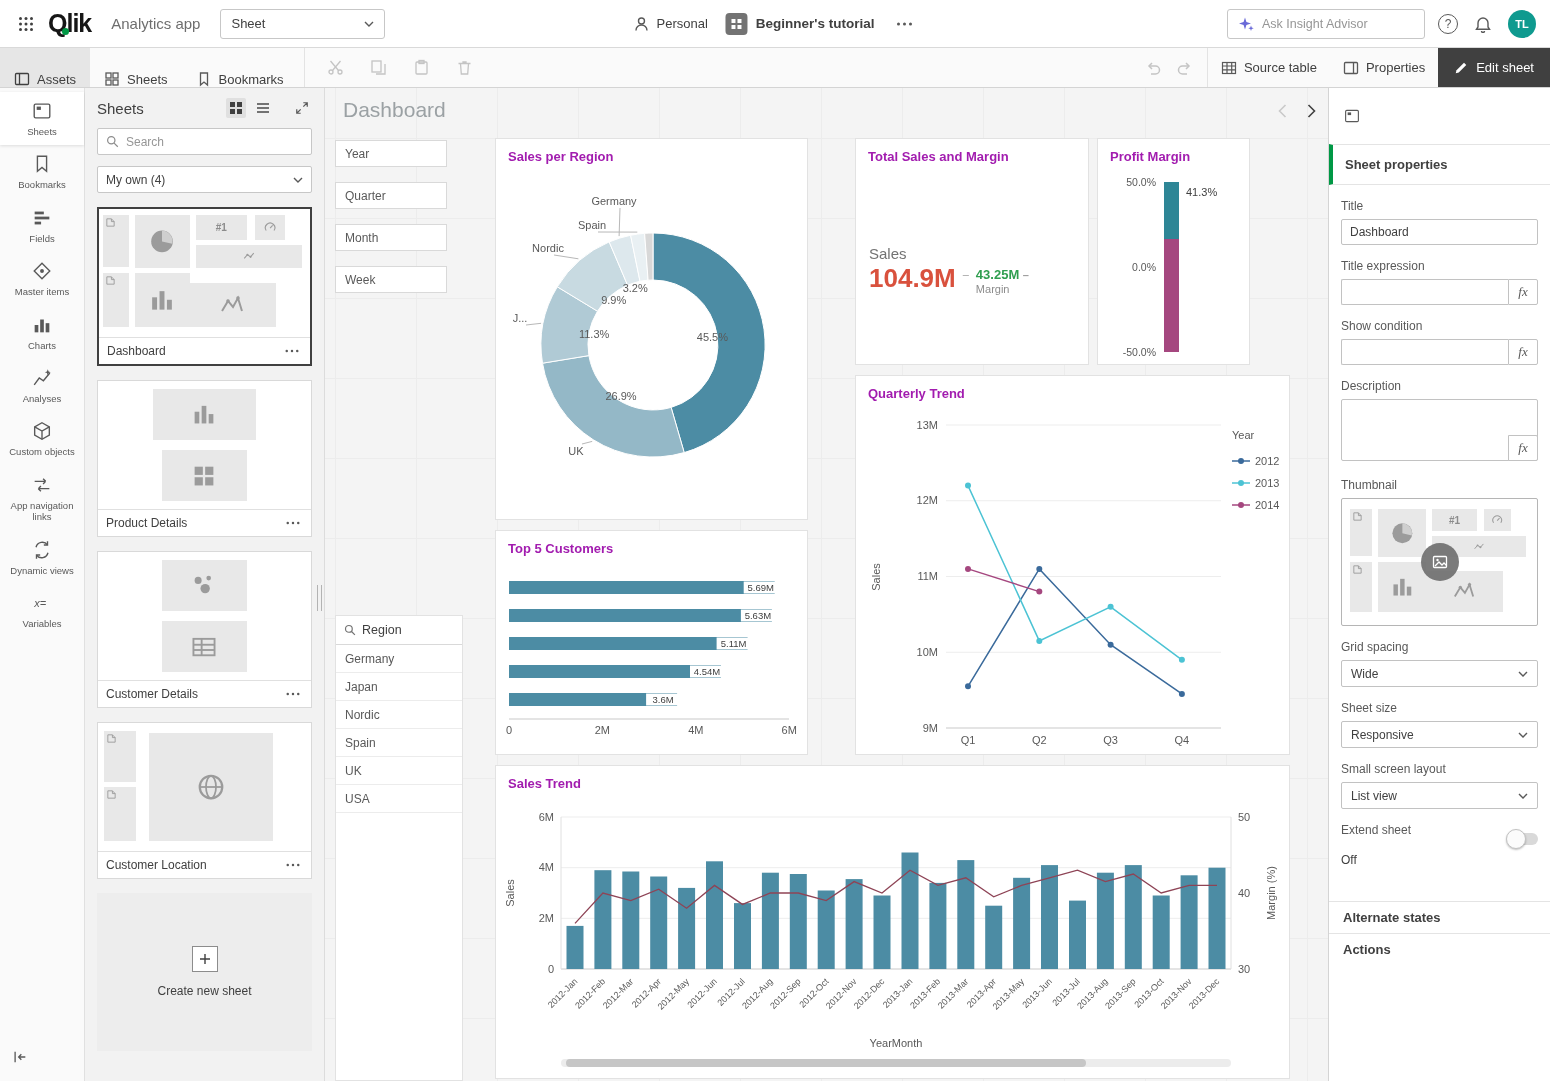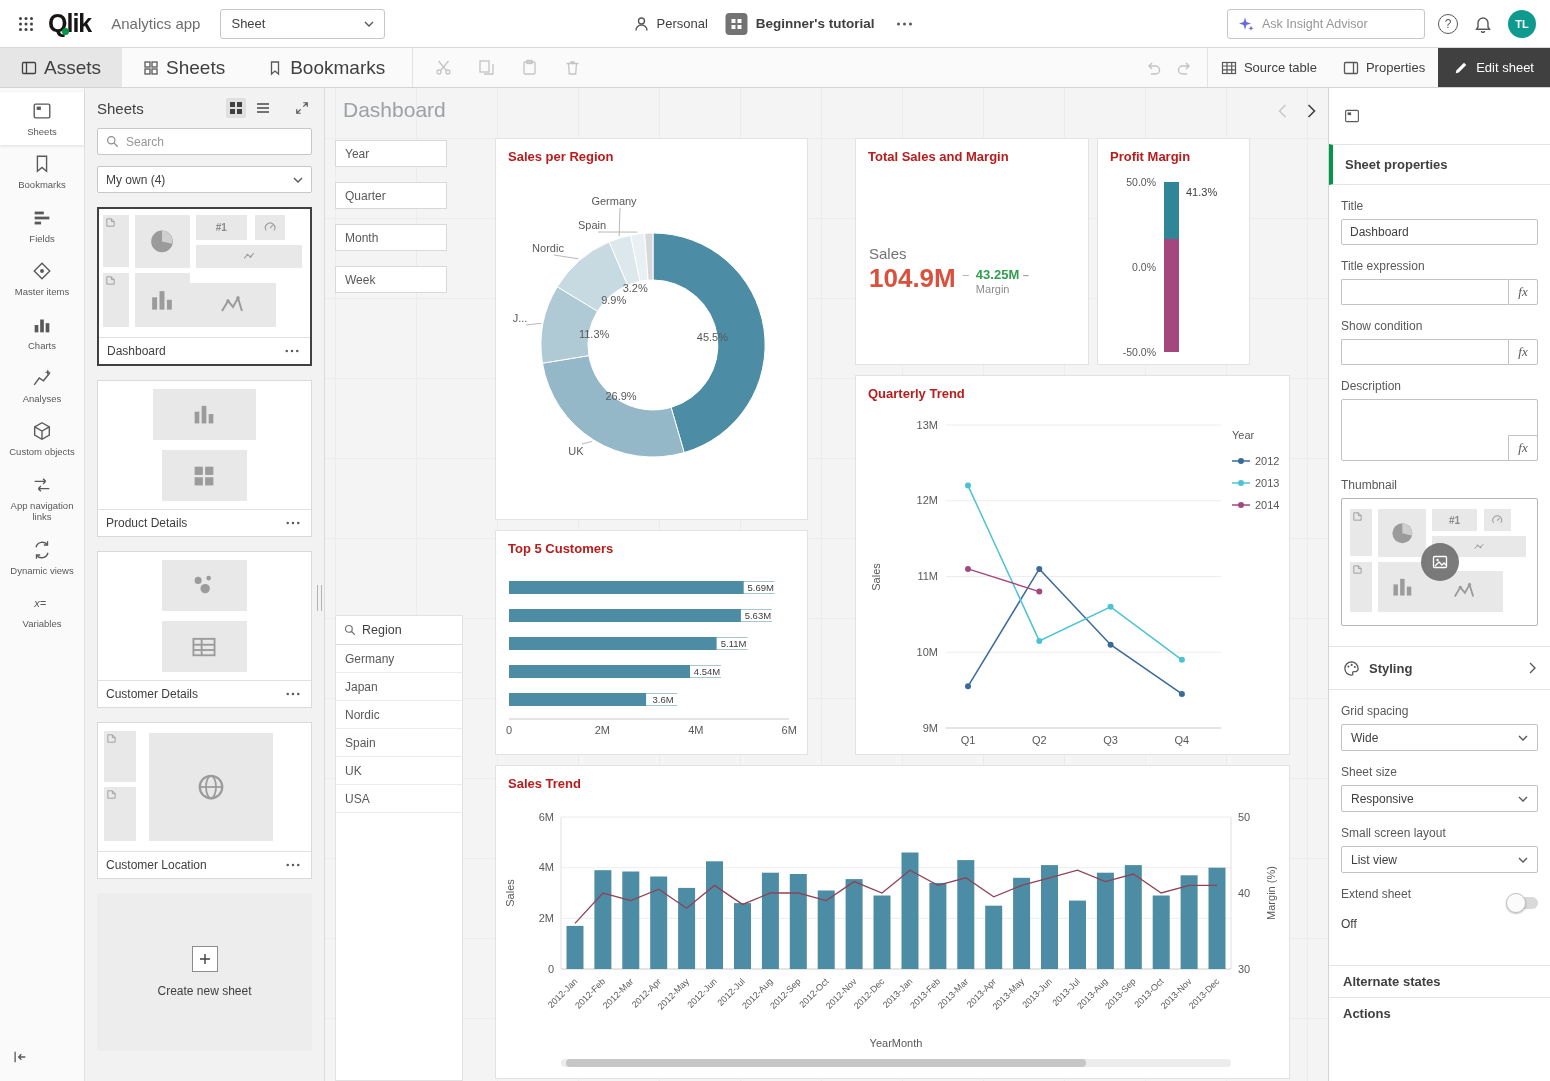--- a/index.html
+++ b/index.html
@@ -27,21 +27,21 @@
 .app-title-text{font-size:13.5px;font-weight:700;color:#404040}
 .tb-right{margin-left:auto;display:flex;align-items:center;gap:13px}
 .insight{width:198px;height:30px;border:1px solid #c7c7c7;border-radius:3px;display:flex;align-items:center;gap:8px;padding:0 10px;background:#fff}
 .insight input{border:none;outline:none;flex:1;min-width:0;font-size:12.5px;color:#404040;background:transparent}
 .insight input::placeholder{color:#969696}
 .help-btn{width:20px;height:20px;border:1.5px solid #595959;border-radius:50%;font-size:12px;color:#595959;display:flex;align-items:center;justify-content:center;padding:0}
 .avatar{width:28px;height:28px;border-radius:50%;background:#0f9a8f;color:#fff;font-size:11px;font-weight:700;display:flex;align-items:center;justify-content:center;cursor:pointer}
 
 
 .toolbar{height:40px;background:#fafafa;border-bottom:1px solid #d4d4d4;display:flex;align-items:stretch;flex:none}
-.tb-tab{display:flex;align-items:center;gap:7px;padding:0 21px;font-size:19px;color:#404040;cursor:pointer}
+.tb-tab{display:flex;align-items:flex-end;gap:7px;padding:0 14px;font-size:13px;color:#404040;cursor:pointer}
 .tb-tab.sel{background:#e6e6e6}
 .tool-group{display:flex;align-items:center;gap:18px;padding:0 18px;border-left:1px solid #e3e3e3;margin-left:6px}
 .tb-spacer{flex:1}
 .glyph-btn{display:flex;align-items:center;padding:0 6px}
 .tb-right-group{display:flex;align-items:stretch;border-left:1px solid #e3e3e3;margin-left:8px}
 .tb-action{display:flex;align-items:center;gap:7px;padding:0 13px;font-size:13px;color:#404040;cursor:pointer}
 .edit-sheet-btn{background:#404040;color:#fff;display:flex;align-items:center;gap:8px;padding:0 16px;font-size:13px}
 
 
 .main{flex:1;display:flex;min-height:0}
@@ -80,21 +80,21 @@
 .plus-box{width:26px;height:26px;border:1px solid #8c8c8c;background:#fff;display:flex;align-items:center;justify-content:center}
 .drag-grip{position:absolute;right:2px;top:497px;width:5px;height:26px;border-left:1px solid #b3b3b3;border-right:1px solid #b3b3b3}
 
 
 .canvas{flex:1;position:relative;background:#f4f4f4;background-image:linear-gradient(#ececec 1px,transparent 1px),linear-gradient(90deg,#ececec 1px,transparent 1px);background-size:81px 80px;background-position:10px 50px;overflow:hidden}
 .canvas-title{position:absolute;top:10px;left:18px;font-size:21px;color:#9ba1a4}
 .canvas-nav{position:absolute;top:14px;right:10px;display:flex;gap:16px;align-items:center}
 .cnav{cursor:pointer;padding:2px}
 .filter-box{position:absolute;left:10px;width:112px;height:27px;background:#fff;border:1px solid #d9d9d9;display:flex;align-items:center;padding:0 9px;font-size:12px;color:#595959;cursor:pointer}
 .card{position:absolute;background:#fff;border:1px solid #e2e2e2}
-.card-title{font-size:13px;font-weight:700;color:#b91c1c;padding:10px 12px 4px}
+.card-title{font-size:13px;font-weight:700;color:#a21caf;padding:10px 12px 4px}
 .card svg.chart{position:absolute;left:0}
 .card-donut{left:170px;top:50px;width:313px;height:382px}
 .card-kpi{left:530px;top:50px;width:234px;height:227px}
 .card-gauge{left:772px;top:50px;width:153px;height:227px}
 .card-quarterly{left:530px;top:287px;width:435px;height:380px}
 .card-top5{left:170px;top:442px;width:313px;height:225px}
 .card-region{left:10px;top:527px;width:128px;height:466px;padding:0}
 .card-salestrend{left:170px;top:677px;width:795px;height:314px}
 .kpi-body{position:absolute;left:13px;top:106px;right:8px}
 .kpi-label{font-size:15px;color:#737373}
@@ -969,38 +969,20 @@
             <svg width="16" height="16" viewBox="0 0 16 16">
                 <g fill="none" stroke="#fff" stroke-width="1.3">
                   <rect x="1.5" y="2.5" width="13" height="11" rx="1"></rect>
                   <circle cx="5.5" cy="6" r="1.2" fill="#fff" stroke="none"></circle>
                   <path d="M3 12 7 8l3 3 2-2 2.5 2.5"></path>
                 </g>
               </svg>
           </div>
         </div>
 
-        <div class="styling-row">
-          <span>
-              <svg width="17" height="17" viewBox="0 0 18 18">
-                <g>
-                  <path d="M9 2a7 7 0 1 0 0 14c1.2 0 1.7-.8 1.3-1.7-.4-1 .2-2 1.3-2H13a3 3 0 0 0 3-3A7.2 7.2 0 0 0 9 2Z" fill="none" stroke="#595959" stroke-width="1.4"></path>
-                  <circle cx="5.7" cy="7" r="1.1" fill="#595959"></circle>
-                  <circle cx="9.2" cy="5.2" r="1.1" fill="#595959"></circle>
-                  <circle cx="12.5" cy="7.5" r="1.1" fill="#595959"></circle>
-                </g>
-              </svg>
-            </span>
-          <span>Styling</span>
-          <span class="chev-right">
-              <svg width="7" height="12" viewBox="0 0 7 12">
-                <path d="M1 1l5 5-5 5" stroke="#595959" stroke-width="1.4" fill="none"></path>
-              </svg>
-            </span>
-        </div>
 
         <div class="p-label">Grid spacing</div>
         <div class="p-select">
           <span>Wide</span>
           <svg width="10" height="6" viewBox="0 0 10 6">
               <path d="M1 1l4 4 4-4" fill="none" stroke="#595959" stroke-width="1.4"></path>
             </svg>
         </div>
 
         <div class="p-label">Sheet size</div>

